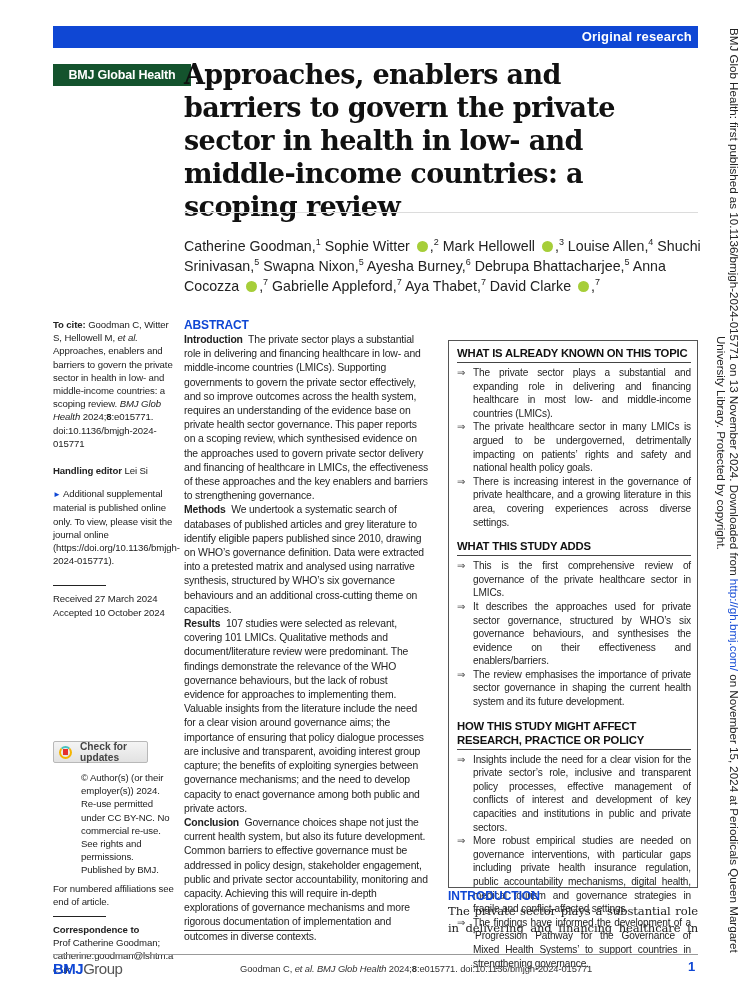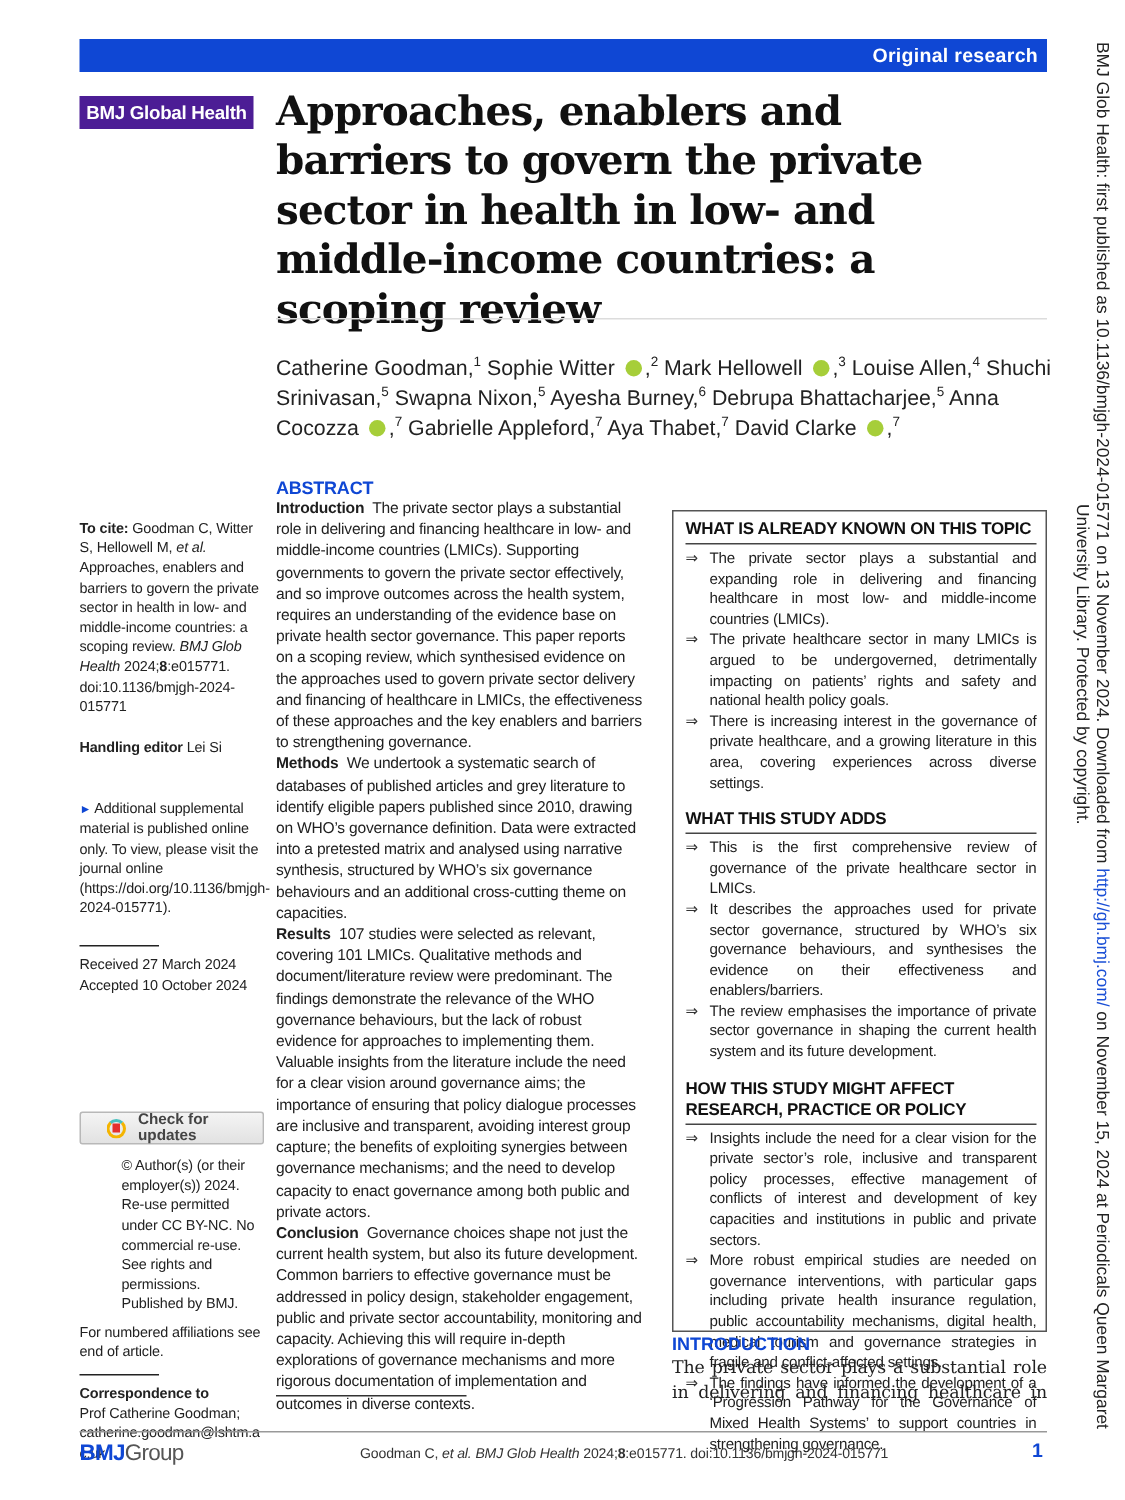--- a/index.html
+++ b/index.html
@@ -6,22 +6,22 @@
   html, body { width: 750px; height: 1000px; background: #ffffff; overflow: hidden; }
   body { position: relative; font-family: "Liberation Sans", sans-serif; color: #1a1a1a; }
 
   .topbar {
     position: absolute; left: 53px; top: 26px; width: 645px; height: 22px;
     background: #0f47d4; color: #fff; text-align: right;
     font-family: "Liberation Sans", sans-serif; font-weight: bold; font-size: 13px;
     line-height: 22px; padding-right: 6px; letter-spacing: 0.2px;
   }
   .journal-badge {
-    position: absolute; left: 53px; top: 64px; width: 116px; height: 22px;
-    background: #4c1d95; color: #fff; font-weight: bold; font-size: 12.5px;
+    position: absolute; left: 53px; top: 64px; width: 138px; height: 22px;
+    background: #14532d; color: #fff; font-weight: bold; font-size: 12.5px;
     line-height: 22px; text-align: center; letter-spacing: -0.2px;
   }
   .title {
     position: absolute; left: 184px; top: 58px; width: 500px;
     font-family: "DejaVu Serif", serif; font-weight: bold; font-size: 27px;
     line-height: 33px; color: #111; letter-spacing: -0.6px;
   }
   .title-rule {
     position: absolute; left: 184px; top: 212px; width: 514px; height: 1px; background: #dcdcdc;
   }
@@ -34,27 +34,27 @@
     display: inline-block; width: 11px; height: 11px; border-radius: 50%;
     background: #a6ce39; vertical-align: -1px; margin: 0 2px 0 3px;
   }
 
   
   .leftcol {
     position: absolute; left: 53px; top: 318px; width: 124px;
     font-size: 9.6px; line-height: 13.2px; color: #222; letter-spacing: -0.1px;
   }
   .leftcol b { font-weight: bold; }
-  .leftcol .block { margin-bottom: 10px; margin-top: 28px; }
+  .leftcol .block { margin-bottom: 10px; }
   .short-rule { width: 53px; height: 1px; background: #222; margin: 8px 0 6px; }
   .tri { color: #0f47d4; font-size: 8px; }
   .updates {
-    position: absolute; left: 53px; top: 741px; width: 123px; height: 22px;
+    position: absolute; left: 53px; top: 741px; width: 95px; height: 22px;
     border: 1px solid #b8b8b8; border-radius: 2px; background: linear-gradient(#f4f4f4, #e2e2e2);
-    display: flex; align-items: center; padding-left: 17px; cursor: pointer;
+    display: flex; align-items: center; padding-left: 5px; cursor: pointer;
   }
   .updates .ring {
     width: 13px; height: 13px; border-radius: 50%; border: 2px solid #f4b400;
     border-top-color: #47c1bf; position: relative; flex: none;
   }
   .updates .ring::after {
     content: ""; position: absolute; left: 2px; top: 1px; width: 5px; height: 6px; background: #e5302d;
   }
   .updates span { font-weight: bold; font-size: 10.2px; color: #444; margin-left: 8px; }
   .leftcol2 {

